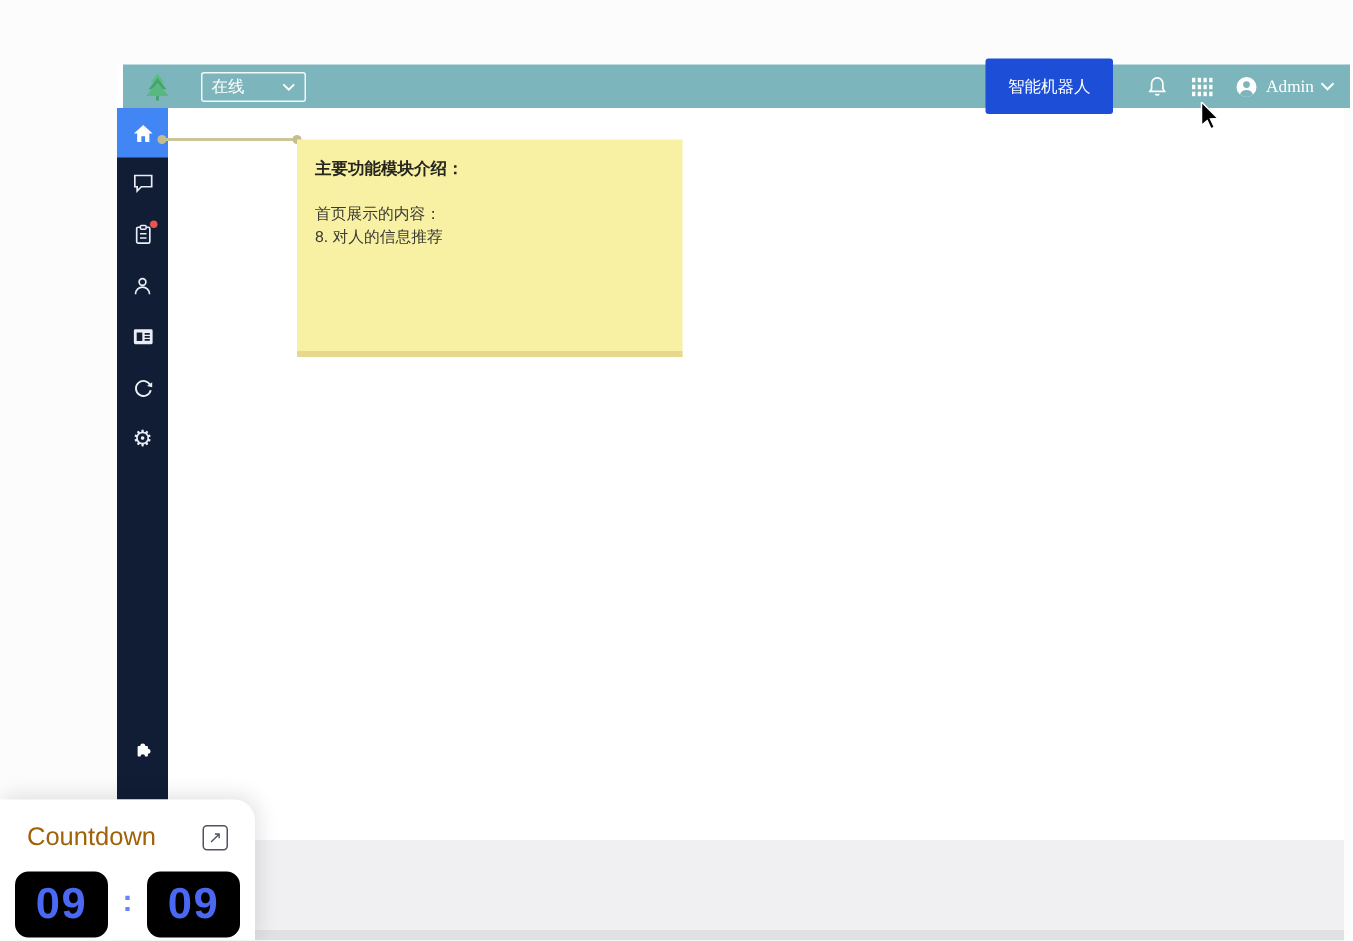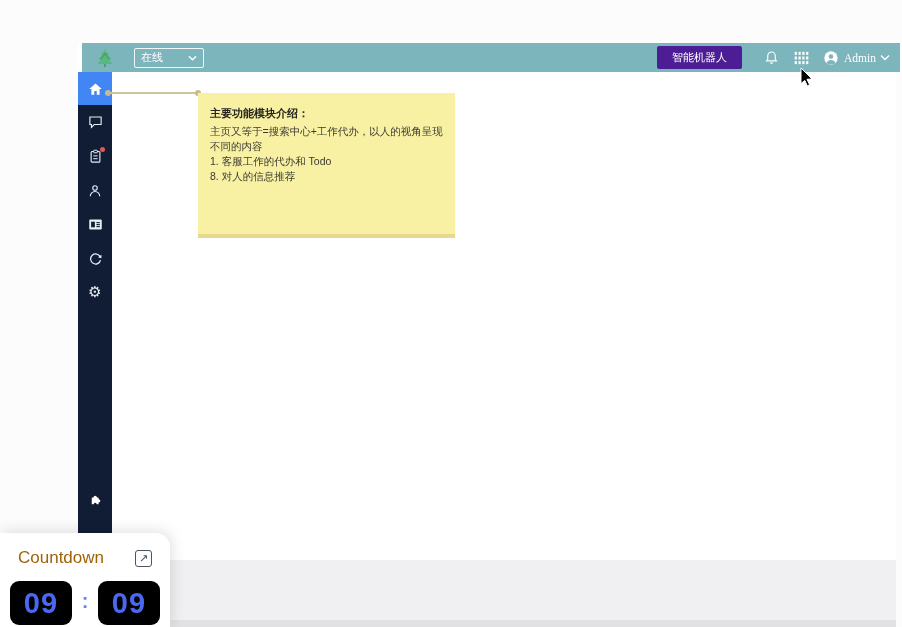--- a/index.html
+++ b/index.html
@@ -11,21 +11,21 @@
   .window { position:absolute; left:78px; top:43px; width:818px; height:584px; background:#ffffff; }
 
   
   .header { position:absolute; left:4px; top:0; width:100%; height:29px; background:#7db5bd;
     display:flex; align-items:center; padding:0 10px; }
   .logo { margin-left:4px; margin-right:20px; display:flex; align-items:center; }
   .status-select { width:70px; height:20px; border:1px solid rgba(255,255,255,.9); border-radius:2px;
     color:#ffffff; font-size:11px; display:flex; align-items:center; justify-content:space-between;
     padding:0 6px; cursor:pointer; }
   .hspacer { flex:1; }
-  .robot-btn { background:#4c1d95; color:#fff; border:none; font-size:11px; height:23px;
+  .robot-btn { background:#1d4ed8; color:#fff; border:none; font-size:11px; height:37px;
     padding:0 15px; border-radius:2px; margin-right:14px; cursor:pointer;
     font-family:"Liberation Sans","DejaVu Sans",sans-serif;margin-left:12px; }
   .hicon { display:flex; align-items:center; justify-content:center; margin:0 7px; cursor:pointer;font-family:Liberation Serif, serif; }
   .admin-name { color:#ffffff; font-size:11.5px; margin:0 4px 0 5px; }
 
   
   .sidebar { position:absolute; left:0; top:29px; width:34px; height:461px; background:#101d35;
     display:flex; flex-direction:column; }
   .side-item { width:34px; height:34px; display:flex; align-items:center; justify-content:center;
     position:relative; cursor:pointer; }
@@ -186,22 +186,21 @@
       </div>
     </div>
 
     <div class="connector">
       <span class="dot l"></span>
       <span class="dot r"></span>
     </div>
 
     <div class="note">
       <div class="note-title">主要功能模块介绍：</div>
-      <div class="note-line">主页又等于=搜索中心+工作代办，以人的视角呈现不同的内容</div>
-      <div class="note-item">1. 客服工作的代办和 Todo</div>
+      <div class="note-section">首页展示的内容：</div>
       <div class="note-item">8. 对人的信息推荐</div>
     </div>
 
     <div class="footer"></div>
     <div class="footer-strip"></div>
 
     <div class="cursor">
       <svg width="13" height="19" viewBox="0 0 13 19">
         <path d="M1 0 L12 11 L7 11.3 L9.6 16.8 L7.3 17.9 L4.8 12.4 L1 15.6 Z" fill="#000000" stroke="#ffffff" stroke-width="1"></path>
       </svg>

